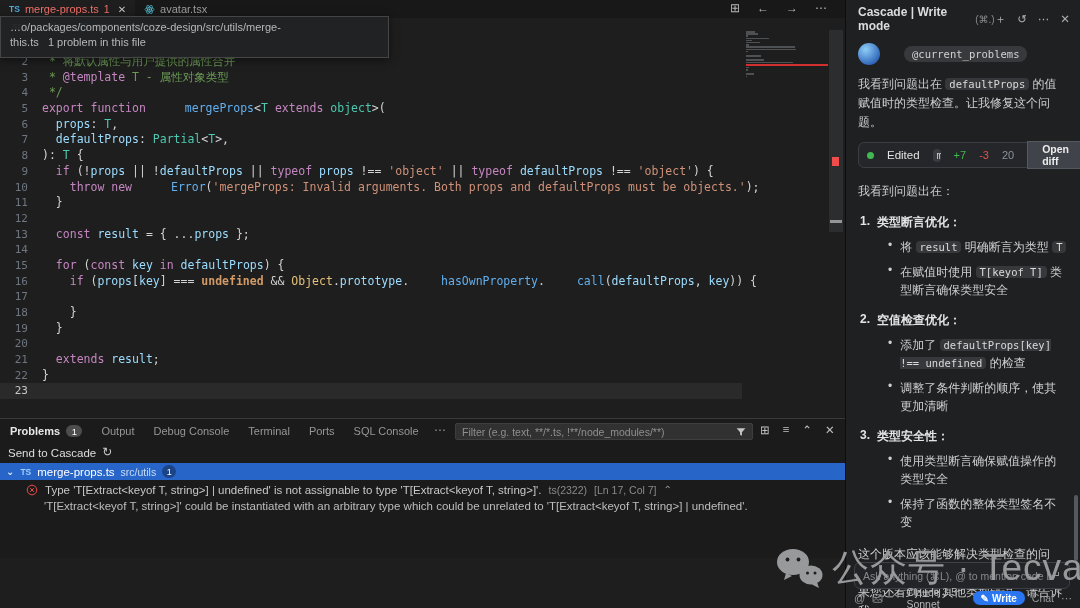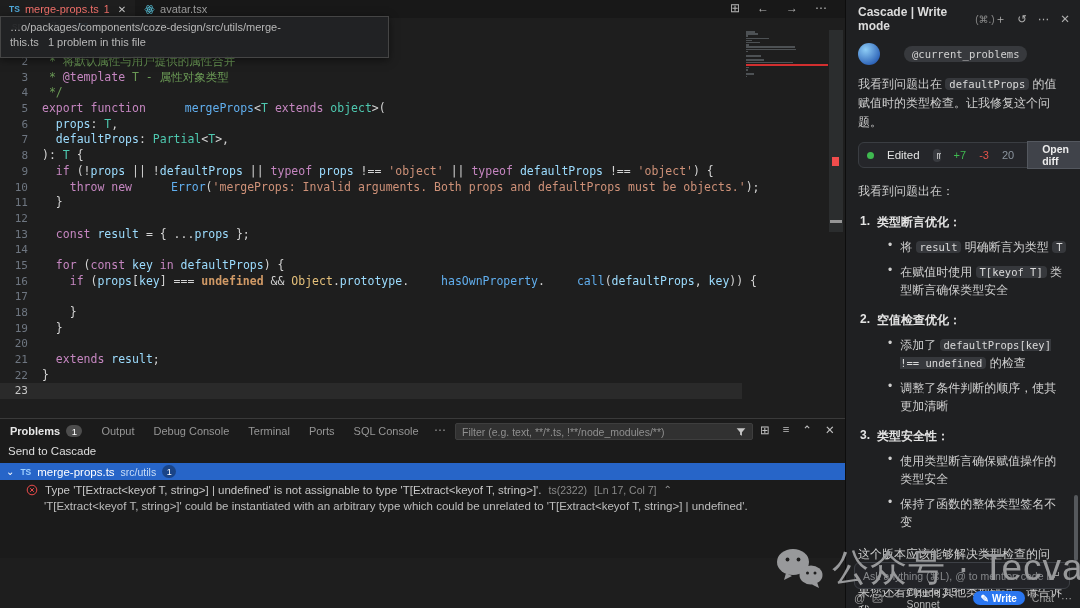--- a/index.html
+++ b/index.html
@@ -46,21 +46,21 @@
   .panel-tabs { position:absolute; left:10px; top:0; height:24px; display:flex; align-items:center; gap:19px; }
   .ptab { display:flex; align-items:center; gap:6px; font-size:11px; color:#969696; cursor:pointer; }
   .ptab.active span:first-child { color:#e7e7e7; font-weight:bold; }
   .pbadge { background:#4d4d4d; color:#fff; border-radius:9px; font-size:9.5px; padding:0.5px 5.5px; }
   .ptab-more { color:#969696; font-size:12px; margin-left:2px; cursor:pointer; }
   .filter { position:absolute; left:455px; top:4px; width:298px; height:17px; background:#313131; border:1px solid #3e3e3e;
             border-radius:2px; display:flex; align-items:center; padding:0 6px; }
   .filter .ph { color:#8f8f8f; font-size:10.5px; flex:1; white-space:nowrap; overflow:hidden; }
   .panel-icons { position:absolute; left:760px; top:4px; display:flex; gap:13px; color:#c0c0c0; font-size:11.5px; }
   .panel-icons span { cursor:pointer; }
-  .send-row { position:absolute; left:8px; top:26px; display:flex; align-items:flex-end; gap:6px; color:#dedede; font-size:11.5px; cursor:pointer;flex-direction:column; }
+  .send-row { position:absolute; left:8px; top:26px; display:flex; align-items:flex-end; gap:6px; color:#dedede; font-size:11.5px; cursor:pointer; }
   .file-row { position:absolute; left:0; top:44px; width:845px; height:17px; background:#2765c8; display:flex; align-items:center; gap:6px; padding-left:6px; }
   .file-row .fname { color:#ffffff; font-size:11.5px; }
   .file-row .fpath { color:#c9ddf6; font-size:10.5px; }
   .file-row .fbadge { background:rgba(0,0,0,0.32); color:#fff; font-size:9px; border-radius:8px; min-width:14px; height:13px;
                       display:flex; align-items:center; justify-content:center; padding:0 3px; }
   .err-row1 { position:absolute; left:26px; top:62px; height:17px; display:flex; align-items:center; gap:7px; font-size:11.5px; color:#c8c8c8; }
   .err-dim { color:#8a8a8a; font-size:10.5px; }
   .err-row2 { position:absolute; left:44px; top:79px; height:17px; line-height:17px; font-size:11.5px; color:#bdbdbd; }
 
   

